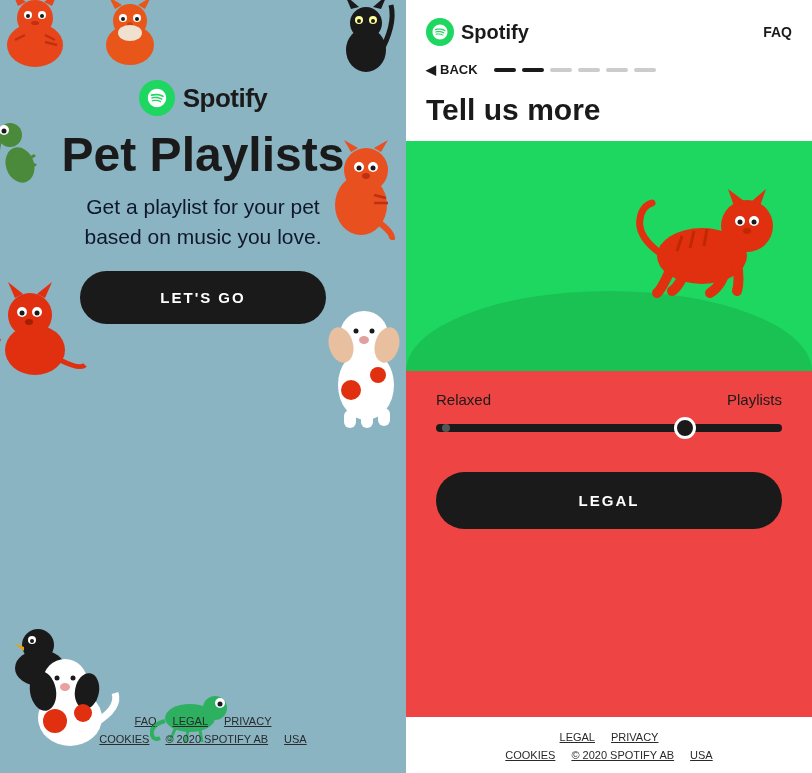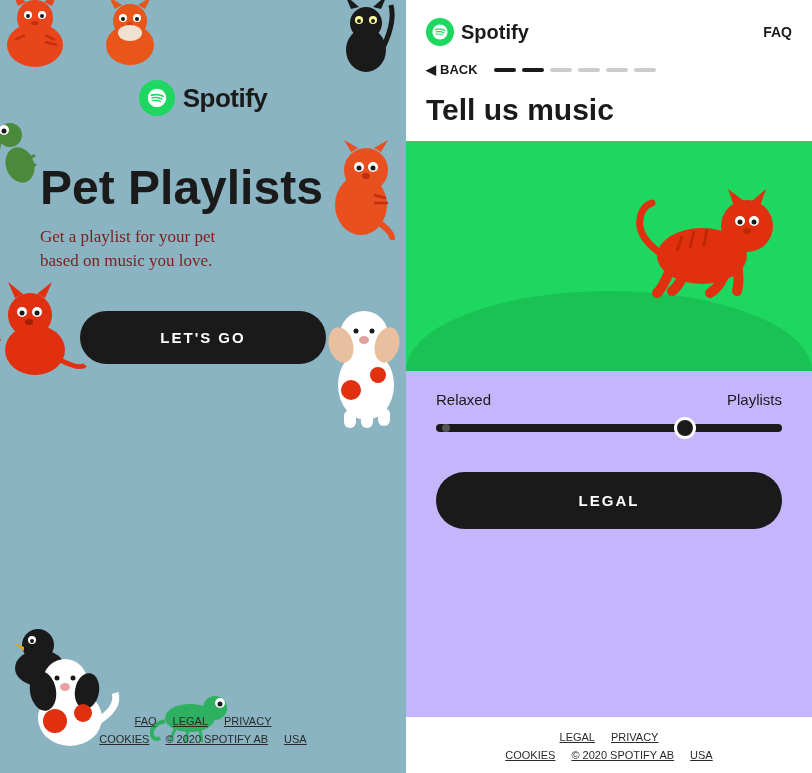--- a/index.html
+++ b/index.html
@@ -48,43 +48,42 @@
 
     .spotify-name {
       font-size: 26px;
       font-weight: 700;
       color: #1a1a1a;
       letter-spacing: -0.5px;
     }
 
     .left-panel .hero-text {
       z-index: 2;
-      text-align: left;
-      margin-top: 47px;
+      text-align: center;
+      margin-top: 14px;
       padding: 0 40px;
       width: 100%;
     }
 
     .hero-title {
       font-size: 48px;
       font-weight: 900;
       color: #1a1a1a;
       line-height: 1.05;
       margin-bottom: 12px;
     }
 
     .hero-subtitle {
-      font-size: 17px;
-      color: #7f1d1d;
+      font-size: 21px;
+      color: #0f172a;
       line-height: 1.4;
-      font-family: Liberation Serif, serif;
     }
 
     .lets-go-btn {
-      margin-top: 38px;
+      margin-top: 20px;
       z-index: 2;
       background: #1a1a1a;
       color: #fff;
       font-size: 15px;
       font-weight: 700;
       letter-spacing: 2px;
       border: none;
       border-radius: 32px;
       padding: 18px 80px;
       cursor: pointer;
@@ -309,21 +308,21 @@
     .running-cat {
       position: absolute;
       top: 40px;
       right: 30px;
       width: 160px;
       height: 130px;
     }
 
     
     .slider-area {
-      background: #c4b5fd;
+      background: #ef4444;
       padding: 20px 30px 30px 30px;
       flex: 1;
     }
 
     .slider-labels {
       display: flex;
       justify-content: space-between;
       margin-bottom: 16px;
     }
 
@@ -626,21 +625,21 @@
     <div class="progress-dots">
       <div class="dot dot-active"></div>
       <div class="dot dot-active"></div>
       <div class="dot dot-inactive"></div>
       <div class="dot dot-inactive"></div>
       <div class="dot dot-inactive"></div>
       <div class="dot dot-inactive"></div>
     </div>
   </div>
 
-  <div class="page-title">Tell us music</div>
+  <div class="page-title">Tell us more</div>
 
   <div class="green-area">
     <div class="green-hill"></div>
 
     <div class="running-cat">
       <svg viewBox="0 0 160 130" style="width:100%;height:100%">
 
         <ellipse cx="80" cy="75" rx="45" ry="28" fill="#e03010"></ellipse>
 
         <circle cx="125" cy="45" r="26" fill="#e03010"></circle>

